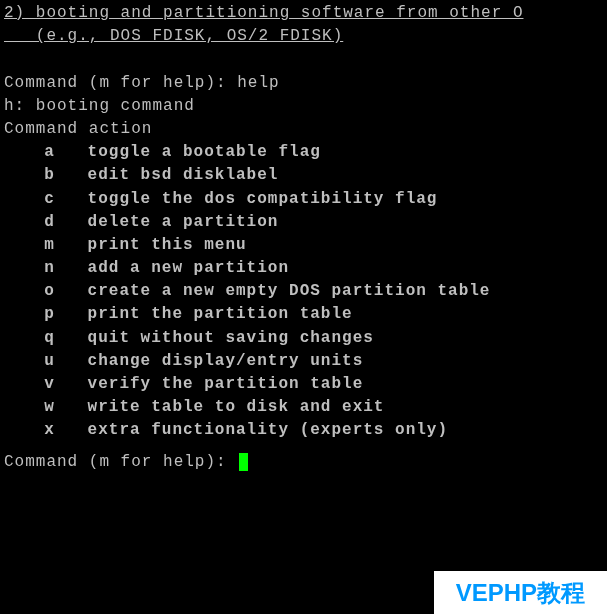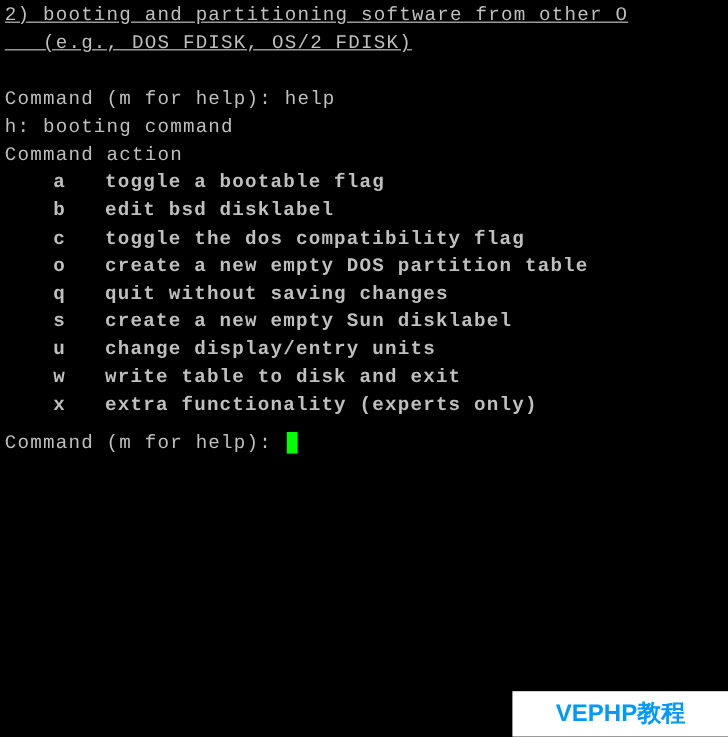--- a/index.html
+++ b/index.html
@@ -39,44 +39,48 @@
       margin-left: 2px;
     }
     .watermark {
       position: absolute;
       bottom: 0;
       right: 0;
       background: #ffffff;
       color: #0099ff;
       font-family: "Microsoft YaHei", Arial, sans-serif;
       font-weight: bold;
-      font-size: 20px;
-      padding: 6px 36px;
+      font-size: 24px;
+      padding: 6px 22px;
       letter-spacing: 0;
       line-height: 1.3;
     }
     .indent1 { padding-left: 0; text-decoration: underline; }
     .cmd-row { padding-left: 3ch; font-weight: bold; }
     .prompt-line { margin-top: 0.5em; }
   </style>
 </head>
 <body>
 
 <div class="line indent1">2) booting and partitioning software from other O</div>
 <div class="line indent1">   (e.g., DOS FDISK, OS/2 FDISK)</div>
 <div class="line">&nbsp;</div>
 <div class="line"><span>Command (m for help): </span><span>help</span></div>
 <div class="line">h: booting command</div>
 <div class="line">Command action</div>
 <div id="commands-container">
     <div class="line cmd-row"><span class="cmd-letter">a</span>  <span class="cmd-desc">toggle a bootable flag</span></div>
     <div class="line cmd-row"><span class="cmd-letter">b</span>  <span class="cmd-desc">edit bsd disklabel</span></div>
     <div class="line cmd-row"><span class="cmd-letter">c</span>  <span class="cmd-desc">toggle the dos compatibility flag</span></div>
+    <div class="line cmd-row"><span class="cmd-letter">d</span>  <span class="cmd-desc">delete a partition</span></div>
+    <div class="line cmd-row"><span class="cmd-letter">m</span>  <span class="cmd-desc">print this menu</span></div>
+    <div class="line cmd-row"><span class="cmd-letter">n</span>  <span class="cmd-desc">add a new partition</span></div>
     <div class="line cmd-row"><span class="cmd-letter">o</span>  <span class="cmd-desc">create a new empty DOS partition table</span></div>
+    <div class="line cmd-row"><span class="cmd-letter">p</span>  <span class="cmd-desc">print the partition table</span></div>
     <div class="line cmd-row"><span class="cmd-letter">q</span>  <span class="cmd-desc">quit without saving changes</span></div>
-    <div class="line cmd-row"><span class="cmd-letter">s</span>  <span class="cmd-desc">create a new empty Sun disklabel</span></div>
     <div class="line cmd-row"><span class="cmd-letter">u</span>  <span class="cmd-desc">change display/entry units</span></div>
+    <div class="line cmd-row"><span class="cmd-letter">v</span>  <span class="cmd-desc">verify the partition table</span></div>
     <div class="line cmd-row"><span class="cmd-letter">w</span>  <span class="cmd-desc">write table to disk and exit</span></div>
     <div class="line cmd-row"><span class="cmd-letter">x</span>  <span class="cmd-desc">extra functionality (experts only)</span></div>
   </div>
 <div class="line prompt-line"><span>Command (m for help): </span><span class="cursor" style="background:#00ff00;"></span></div>
 
 <div class="watermark">VEPHP教程</div>
 
 </body></html>

